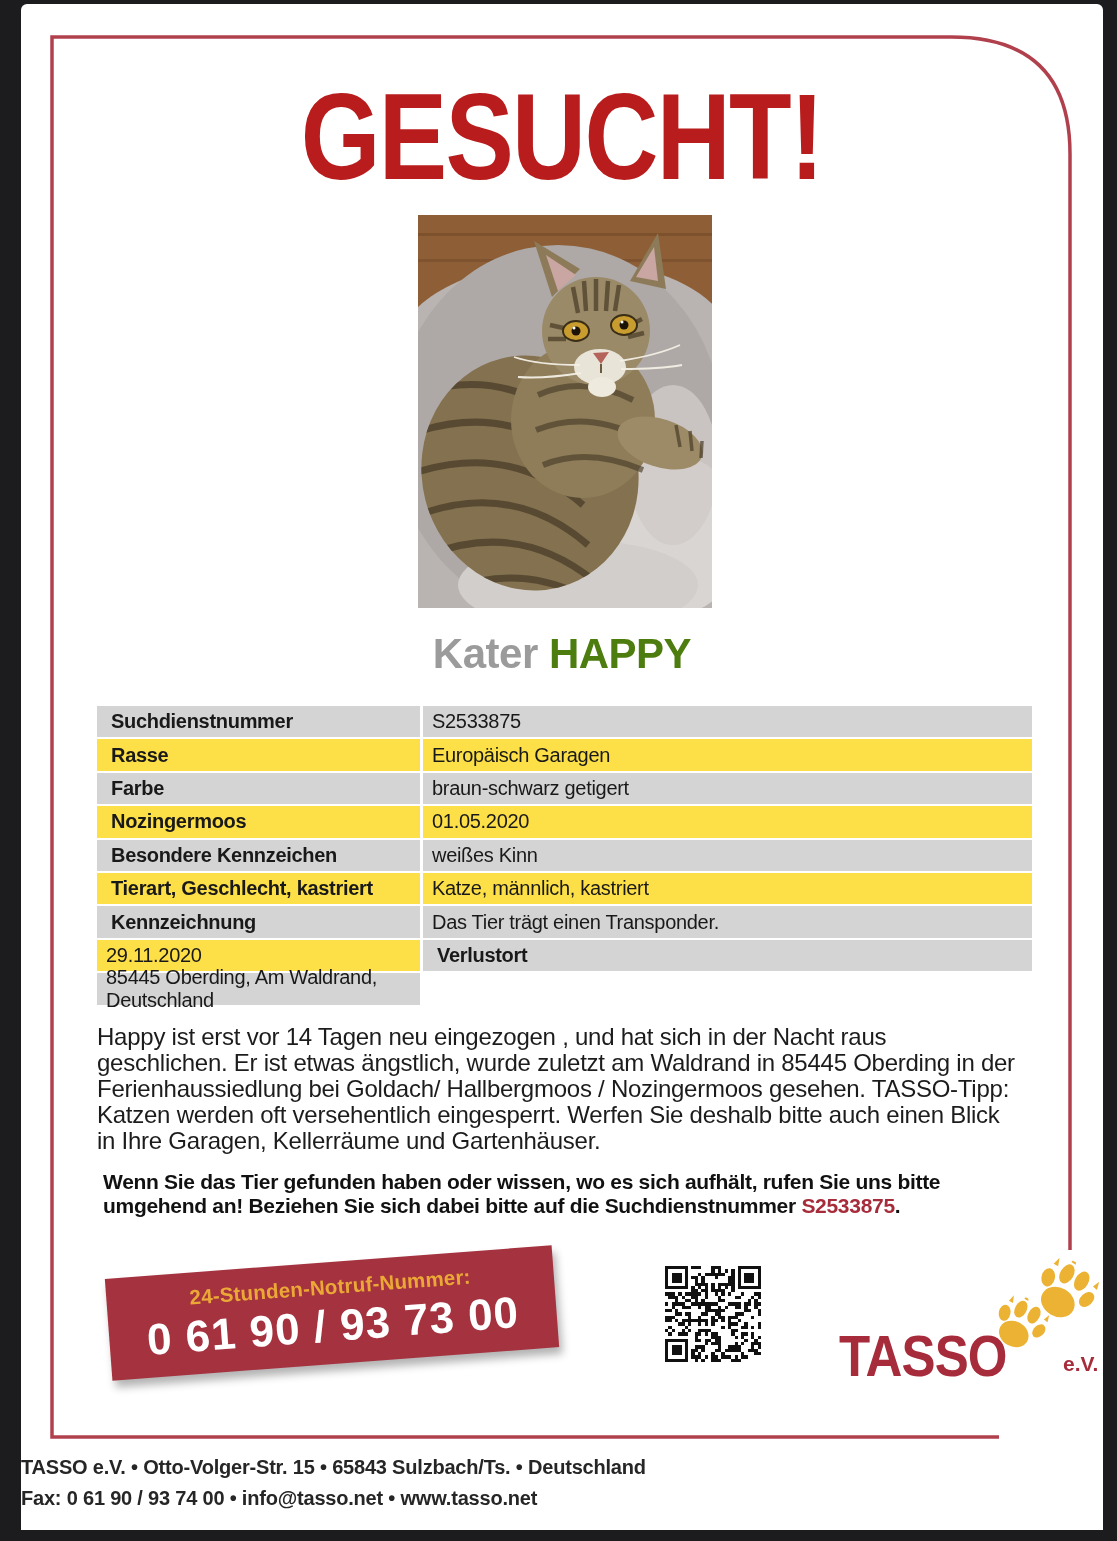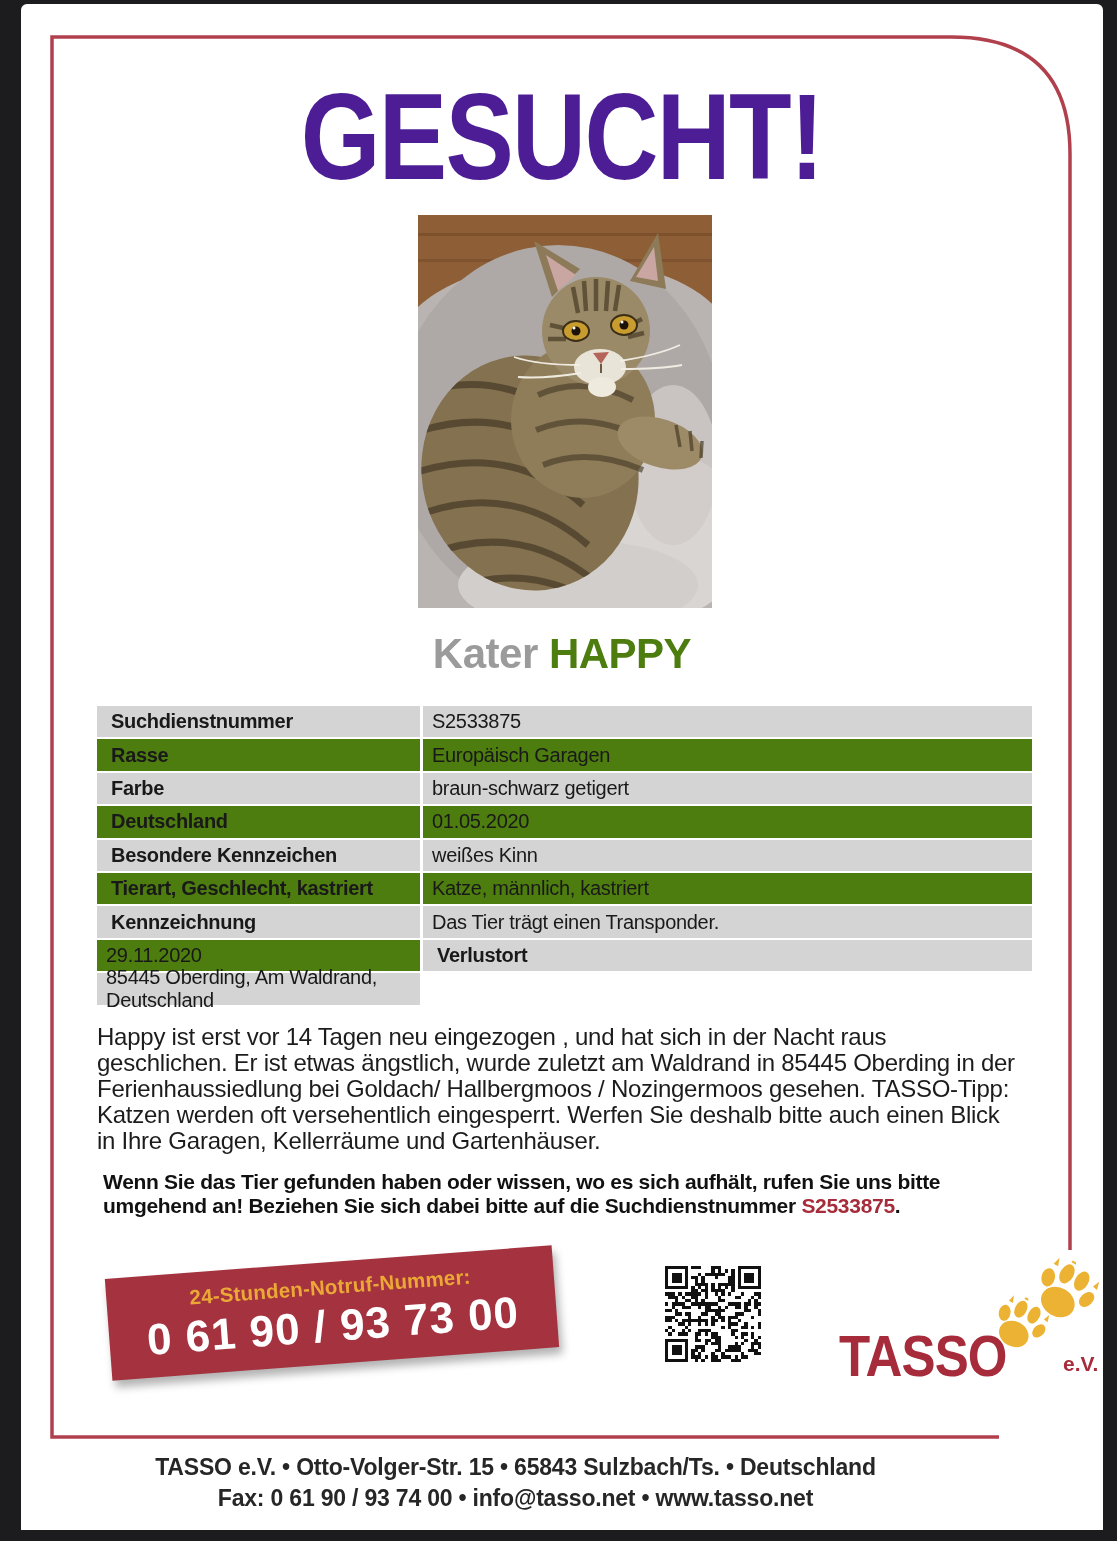--- a/index.html
+++ b/index.html
@@ -14,41 +14,41 @@
     position:absolute;left:21px;top:4px;width:1082px;height:1526px;
     background:#ffffff;
     border-radius:6px 6px 0 0;
   }
   .abs{position:absolute;}
   
   #frame-svg{position:absolute;left:0;top:0;width:1082px;height:1526px;pointer-events:none;}
   
   .headline{
     left:0;top:72px;width:1082px;text-align:center;
-    color:#4c1d95;font-weight:700;font-size:122px;line-height:1;
+    color:#b91c1c;font-weight:700;font-size:122px;line-height:1;
     letter-spacing:-2px;white-space:nowrap;
   }
   .headline .squeeze{display:inline-block;transform:scaleX(0.84);transform-origin:center;}
   
   .photo{left:397px;top:211px;width:294px;height:393px;overflow:hidden;}
   
   .pet-name{left:0;top:626px;width:1082px;text-align:center;font-size:42px;letter-spacing:-0.5px;}
   .pet-name .prefix{color:#9b9b9b;font-weight:700;}
   .pet-name .name{color:#4d7c0f;font-weight:700;}
   
   .info-table{
     left:76px;top:702px;width:935px;
     display:grid;grid-template-columns:323px 1fr;
     grid-auto-rows:31.4px;row-gap:2px;column-gap:3px;
     background:#ffffff;font-size:20px;color:#191919;letter-spacing:-0.3px;
   }
   .info-table .cell{display:flex;align-items:center;padding-left:9px;}
   .info-table .label{font-weight:700;padding-left:14px;}
   .info-table .odd{background:#d4d4d4;}
-  .info-table .even{background:#4d7c0f;}
+  .info-table .even{background:#fde047;}
   
   .description{
     left:76px;top:1020px;width:922px;
     font-size:24px;line-height:26px;color:#1c1c1c;letter-spacing:-0.25px;
   }
   
   .cta{
     left:76px;top:1166px;width:925px;
     font-size:21px;line-height:23.6px;font-weight:700;color:#111;letter-spacing:-0.3px;margin-left:6px;
   }
@@ -66,22 +66,22 @@
   
   .qr{left:644px;top:1262px;width:96px;height:96px;}
   
   .logo-cover{left:978px;top:1246px;width:104px;height:200px;background:#ffffff;}
   .logo{left:818px;top:1248px;width:250px;height:140px;}
   .logo-word{position:absolute;left:0;top:70px;color:#a72c3b;font-weight:700;font-size:58px;letter-spacing:-1px;transform:scaleX(0.88);transform-origin:left;white-space:nowrap;}
   .logo-suffix{position:absolute;left:184px;top:100px;color:#a72c3b;font-weight:700;font-size:21px;margin-left:40px;}
   .paw{position:absolute;}
   
   .footer{
-    left:0;top:1448px;width:989px;text-align:center;
-    font-size:23px;font-weight:700;color:#262626;line-height:31px;letter-spacing:-0.2px;
+    left:0;top:1448px;width:989px;text-align:left;
+    font-size:20px;font-weight:700;color:#262626;line-height:31px;letter-spacing:-0.2px;
   }
 </style>
 </head>
 <body>
 
 <div class="page">
 
   <svg id="frame-svg" viewBox="0 0 1082 1526">
     <path d="M981 1433 H31 V33 H930 Q1049 33 1049 150 V1248" fill="none" stroke="#b1404d" stroke-width="3.5"></path>
   </svg>
@@ -177,21 +177,21 @@
     <span class="prefix">Kater </span><span class="name">HAPPY</span>
   </div>
 
   <div class="abs info-table" id="info-table">
       <div class="cell label odd">Suchdienstnummer</div>
       <div class="cell value odd">S2533875</div>
       <div class="cell label even">Rasse</div>
       <div class="cell value even">Europäisch Garagen</div>
       <div class="cell label odd">Farbe</div>
       <div class="cell value odd">braun-schwarz getigert</div>
-      <div class="cell label even">Deutschland</div>
+      <div class="cell label even">Nozingermoos</div>
       <div class="cell value even">01.05.2020</div>
       <div class="cell label odd">Besondere Kennzeichen</div>
       <div class="cell value odd">weißes Kinn</div>
       <div class="cell label even">Tierart, Geschlecht, kastriert</div>
       <div class="cell value even">Katze, männlich, kastriert</div>
       <div class="cell label odd">Kennzeichnung</div>
       <div class="cell value odd">Das Tier trägt einen Transponder.</div>
       <div class="cell value even">29.11.2020</div>
       <div class="cell label odd">Verlustort</div>
       <div class="cell value odd">85445 Oberding, Am Waldrand, Deutschland</div>

